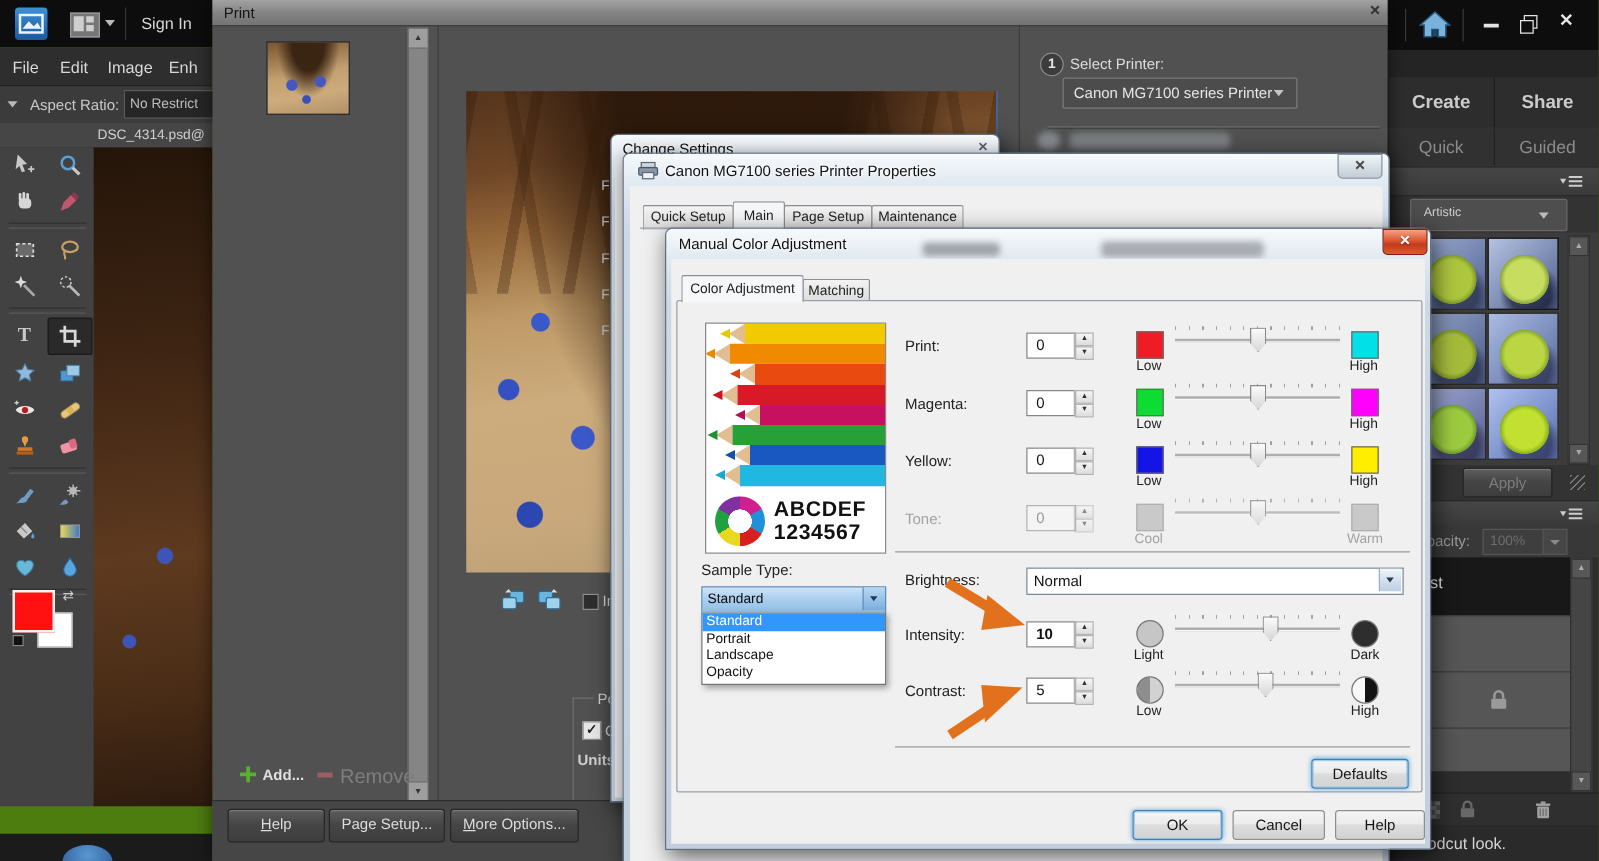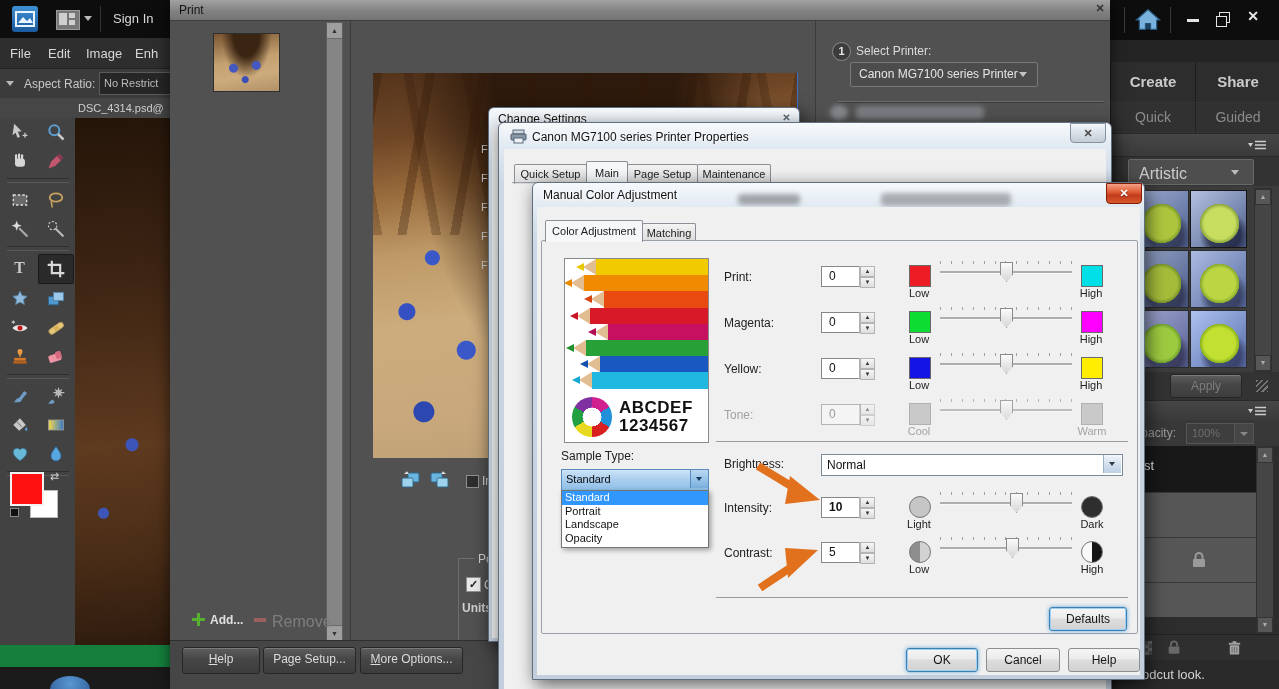--- a/index.html
+++ b/index.html
@@ -1,16 +1,16 @@
 <!DOCTYPE html>
 <html><head>
 <meta charset="utf-8">
 <style>
   html,body{margin:0;padding:0;background:#222;font-family:"Liberation Sans",sans-serif;}
-  #screen{position:relative;width:1279px;height:689px;background:#15803d;overflow:hidden;font-family:"Liberation Sans",sans-serif;}
+  #screen{position:relative;width:1279px;height:689px;background:#4d7c0f;overflow:hidden;font-family:"Liberation Sans",sans-serif;}
   .abs{position:absolute;}
   .txt{white-space:nowrap;}
 
   
   .blackbar{background:#0d0d0d;}
   .menu-item{color:#d8d8d8;font-size:13px;cursor:default;}
   .darkbtn{background:linear-gradient(#5e5e5e,#464646 45%,#3d3d3d);border:1px solid #262626;box-shadow:inset 0 1px 0 #7a7a7a;color:#dcdcdc;font-size:12px;text-align:center;border-radius:3px;line-height:23px;}
   .u{text-decoration:underline;}
   .statusbox{color:#cccccc;font-size:11px;line-height:20px;padding-left:6px;}
 
@@ -301,21 +301,21 @@
     <div class="abs rp-tab" style="left:85px;top:62px;width:84px;height:40px;">Share</div>
     <div class="abs rp-mode" style="left:0;top:103px;width:84px;height:29px;">Quick</div>
     <div class="abs rp-mode" style="left:85px;top:103px;width:84px;height:29px;">Guided</div>
     <div class="abs rp-header" style="left:0;top:133px;width:169px;height:22px;">
       <svg class="abs" style="left:138px;top:6px;" width="18" height="11" viewBox="0 0 18 11">
           <path d="M0 3h5l-2.5 4z" fill="#cccccc"></path>
           <path d="M7 1.5h11M7 5h11M7 8.5h11" stroke="#cccccc" stroke-width="1.6"></path>
         </svg>
     </div>
     <div class="abs" style="left:18px;top:159px;width:124px;height:24px;background:#4e4e4e;border:1px solid #686868;border-radius:2px;">
-      <div class="abs txt" style="left:10px;top:5px;font-size:16px;color:#cccccc;">Artistic</div>
+      <div class="abs txt" style="left:10px;top:5px;font-size:10px;color:#cccccc;">Artistic</div>
       <div class="abs" style="left:102px;top:10px;width:0;height:0;border-left:4px solid transparent;border-right:4px solid transparent;border-top:5px solid #bbb;"></div>
     </div>
     <div class="abs" style="left:0;top:186px;width:169px;height:186px;background:#3c3c3c;">
       <div class="abs thumb-apple" style="left:22px;top:4px;width:55px;height:56px;"></div>
       <div class="abs thumb-apple" style="left:80px;top:4px;width:55px;height:56px;filter:saturate(.7) contrast(1.25) brightness(1.05);"></div>
       <div class="abs thumb-apple" style="left:22px;top:64px;width:55px;height:56px;filter:brightness(.95);"></div>
       <div class="abs thumb-apple" style="left:80px;top:64px;width:55px;height:56px;filter:brightness(1.08);"></div>
       <div class="abs thumb-apple" style="left:22px;top:124px;width:55px;height:56px;filter:hue-rotate(8deg);"></div>
       <div class="abs thumb-apple" style="left:80px;top:124px;width:55px;height:56px;filter:brightness(1.12) saturate(1.15);"></div>
       <div class="abs scroll-dark" style="left:144px;top:2px;width:16px;height:182px;">

